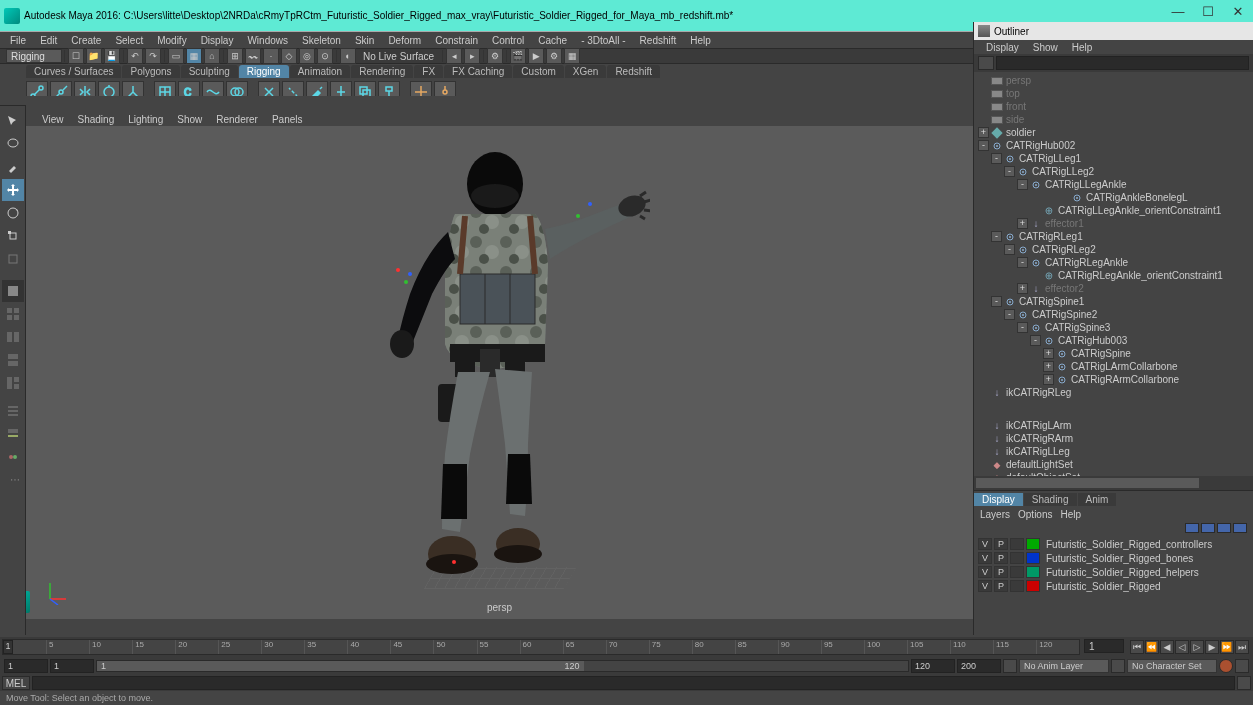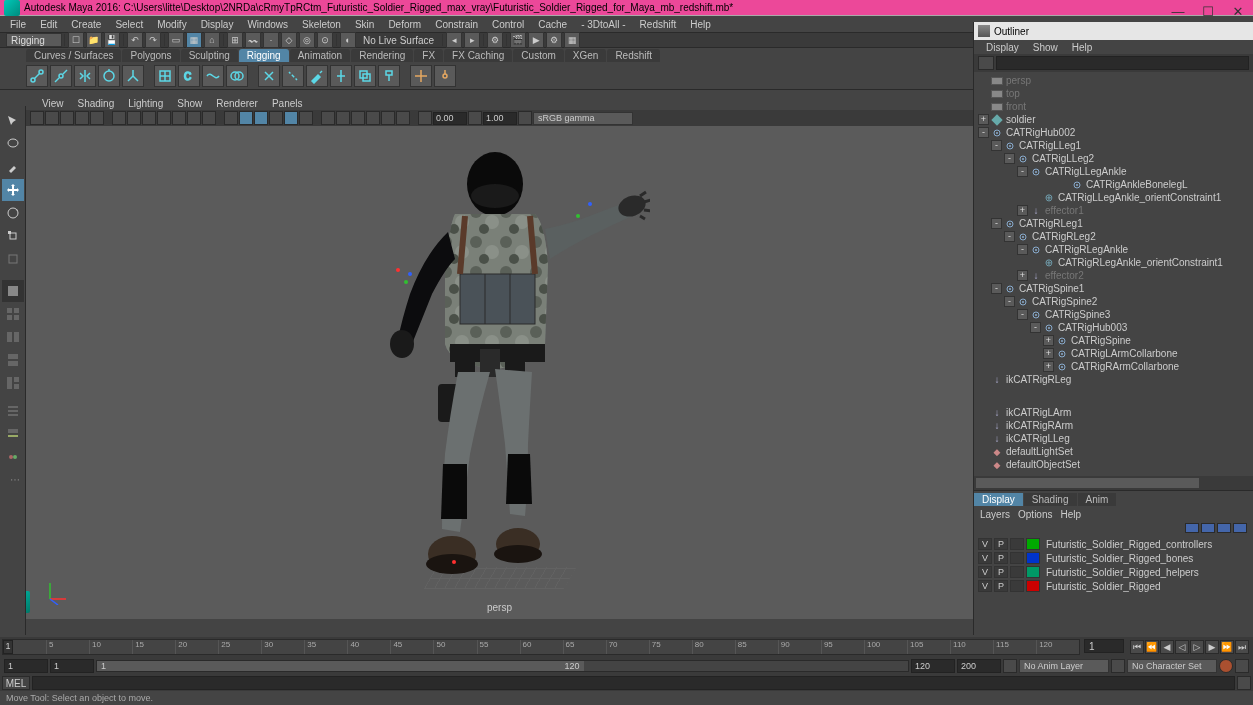--- a/index.html
+++ b/index.html
@@ -1,38 +1,38 @@
 <!DOCTYPE html>
 <html><head>
 <meta charset="utf-8">
 <style>
 * { margin:0; padding:0; box-sizing:border-box; font-family:"Segoe UI",Tahoma,sans-serif; font-size:10px; user-select:none; }
 body { width:1253px; height:705px; background:#444444; color:#bbbbbb; overflow:hidden; position:relative; }
-.titlebar { height:16px; background:#ec4899; color:#000; display:flex; align-items:center; padding:0 4px; border-bottom:1px solid #aaa; position:relative; }
+.titlebar { height:32px; background:#5eead4; color:#000; display:flex; align-items:center; padding:0 4px; border-bottom:1px solid #aaa; position:relative; }
 .titlebar .app-icon { width:16px; height:16px; background:linear-gradient(135deg,#00c9b8,#008a7e); border-radius:2px; margin-right:4px; }
 .titlebar .win-controls { position:absolute; right:0; top:0; display:flex; }
 .titlebar .win-controls div { width:30px; height:22px; display:flex; align-items:center; justify-content:center; font-size:13px; color:#333; }
 .menubar { height:16px; background:#444444; display:flex; align-items:center; padding:0 4px; gap:2px; }
 .menubar span { padding:1px 6px; color:#ccc; font-size:10px; }
 .sep-v { width:1px; height:12px; background:#333; margin:0 2px; }
 .statusline-row { height:16px; background:#3a3a3a; display:flex; align-items:center; border-top:1px solid #2a2a2a; border-bottom:1px solid #2a2a2a; }
 .statusline-row select { background:#5a5a5a; color:#ddd; border:1px solid #333; height:14px; font-size:10px; margin-left:6px; width:56px; }
 .icon-btn { width:16px; height:16px; background:#5a5a5a; border:1px solid #333; margin:0 1px; display:inline-flex; align-items:center; justify-content:center; font-size:9px; color:#ccc; }
 .shelf-tabs { height:14px; background:#444; display:flex; align-items:flex-end; padding-left:26px; gap:1px; }
 .shelf-tab { padding:1px 8px; background:#3a3a3a; color:#bbb; border-radius:3px 3px 0 0; font-size:10px; }
 .shelf-tab.active { background:#5285a6; color:#fff; }
 .shelf { height:28px; background:#444; display:flex; align-items:center; padding-left:26px; gap:2px; border-bottom:1px solid #2a2a2a; }
 .shelf .bigicon { width:22px; height:22px; background:#5a5a5a; border:1px solid #333; display:flex; align-items:center; justify-content:center; }
 .shelf .bigicon svg { width:16px; height:16px; stroke:#5cd7e6; fill:none; stroke-width:1.5; }
 .shelf .sep { width:6px; }
 .toolbox-left { position:absolute; left:0; top:106px; width:26px; bottom:70px; background:#444; border-right:1px solid #2a2a2a; display:flex; flex-direction:column; align-items:center; padding-top:4px; gap:1px; }
 .toolbox-left .tool { width:22px; height:22px; background:#444; display:flex; align-items:center; justify-content:center; border:1px solid transparent; }
 .toolbox-left .tool.active { background:#5285a6; }
 .main-area { position:absolute; left:26px; top:96px; right:280px; bottom:86px; background:#444; }
-.vp-menubar { height:14px; background:#444; display:flex; align-items:center; padding-left:10px; gap:2px; }
+.vp-menubar { height:14px; background:#444; display:flex; align-items:center; padding-left:10px; gap:2px;margin-top:16px; }
 .vp-menubar span { padding:0 6px; color:#ccc; font-size:10px; }
 .vp-toolbar { height:16px; background:#3a3a3a; display:flex; align-items:center; padding-left:4px; gap:1px; }
 .vp-toolbar .tiny { width:14px; height:14px; background:#4a4a4a; border:1px solid #2a2a2a; }
 .vp-toolbar input { width:34px; height:13px; background:#2a2a2a; color:#ccc; border:1px solid #222; font-size:9px; padding:0 2px; }
 .viewport { position:absolute; left:0; top:30px; right:0; bottom:0; background:#5b5b5b; overflow:hidden; }
 .viewport .grid-floor { position:absolute; left:50%; bottom:30px; width:140px; height:22px; transform:translateX(-50%) skewX(-30deg); background:repeating-linear-gradient(90deg,#6a6a6a 0,#6a6a6a 1px,transparent 1px,transparent 10px),repeating-linear-gradient(0deg,#6a6a6a 0,#6a6a6a 1px,transparent 1px,transparent 10px); opacity:0.5; }
 .viewport .camera-label { position:absolute; left:50%; bottom:6px; transform:translateX(-50%); font-size:10px; color:#ccc; }
 .viewport .axis { position:absolute; left:18px; bottom:14px; width:28px; height:28px; }
 .viewport .maya-logo { position:absolute; left:-18px; bottom:6px; width:22px; height:22px; background:linear-gradient(135deg,#00c9b8,#007766); border-radius:2px; }
 .soldier { position:absolute; left:50%; top:18px; transform:translateX(-50%); width:300px; height:470px; }
@@ -512,20 +512,25 @@
       <div class="tree-row dim" style="padding-left: 4px;">
         <span class="exp none"></span>
         <span class="ico cam"></span>
         <span>top</span>
       </div>
       <div class="tree-row dim" style="padding-left: 4px;">
         <span class="exp none"></span>
         <span class="ico cam"></span>
         <span>front</span>
       </div>
+      <div class="tree-row dim" style="padding-left: 4px;">
+        <span class="exp none"></span>
+        <span class="ico cam"></span>
+        <span>side</span>
+      </div>
       <div class="tree-row" style="padding-left: 4px;">
         <span class="exp">+</span>
         <span class="ico mesh"></span>
         <span>soldier</span>
       </div>
       <div class="tree-row" style="padding-left: 4px;">
         <span class="exp">-</span>
         <span class="ico joint">
           <svg viewBox="0 0 10 10">
             <circle cx="5" cy="5" r="3" fill="none" stroke="#8ac" stroke-width="1"></circle>

